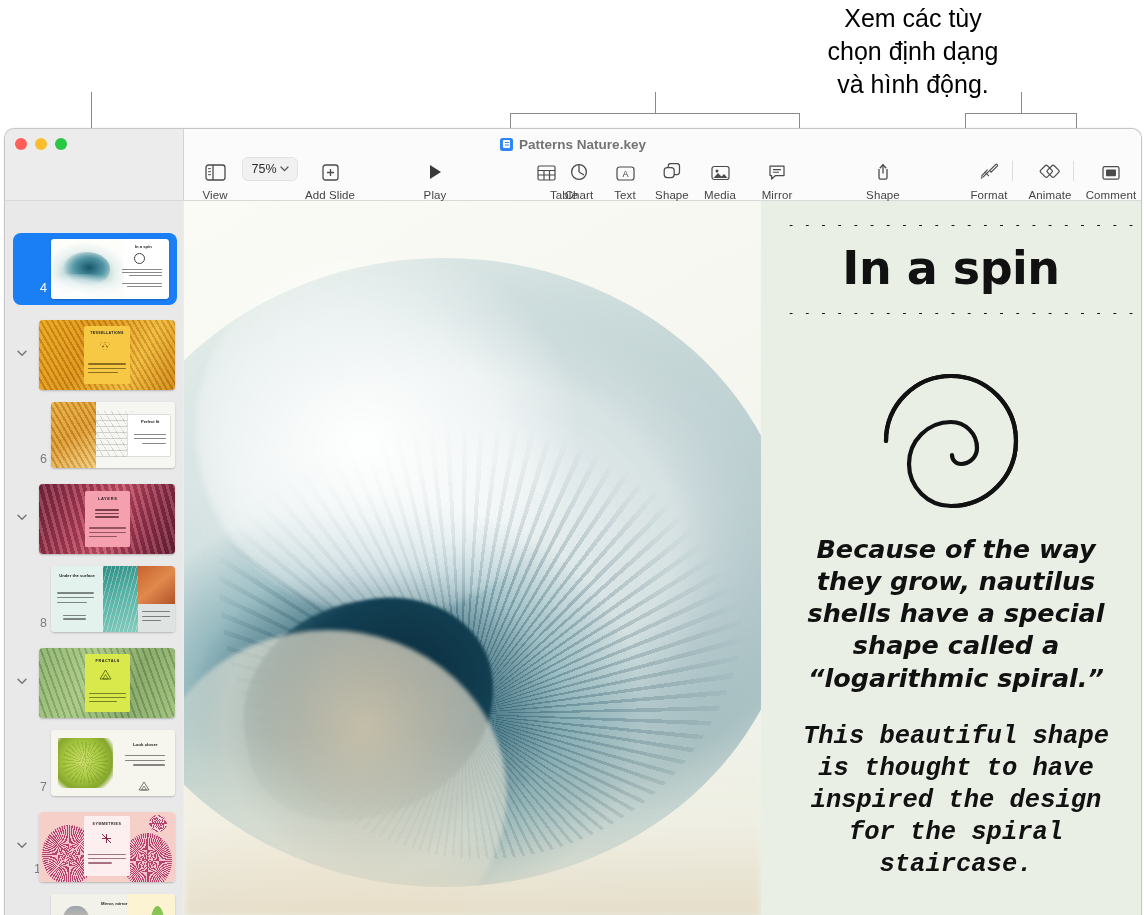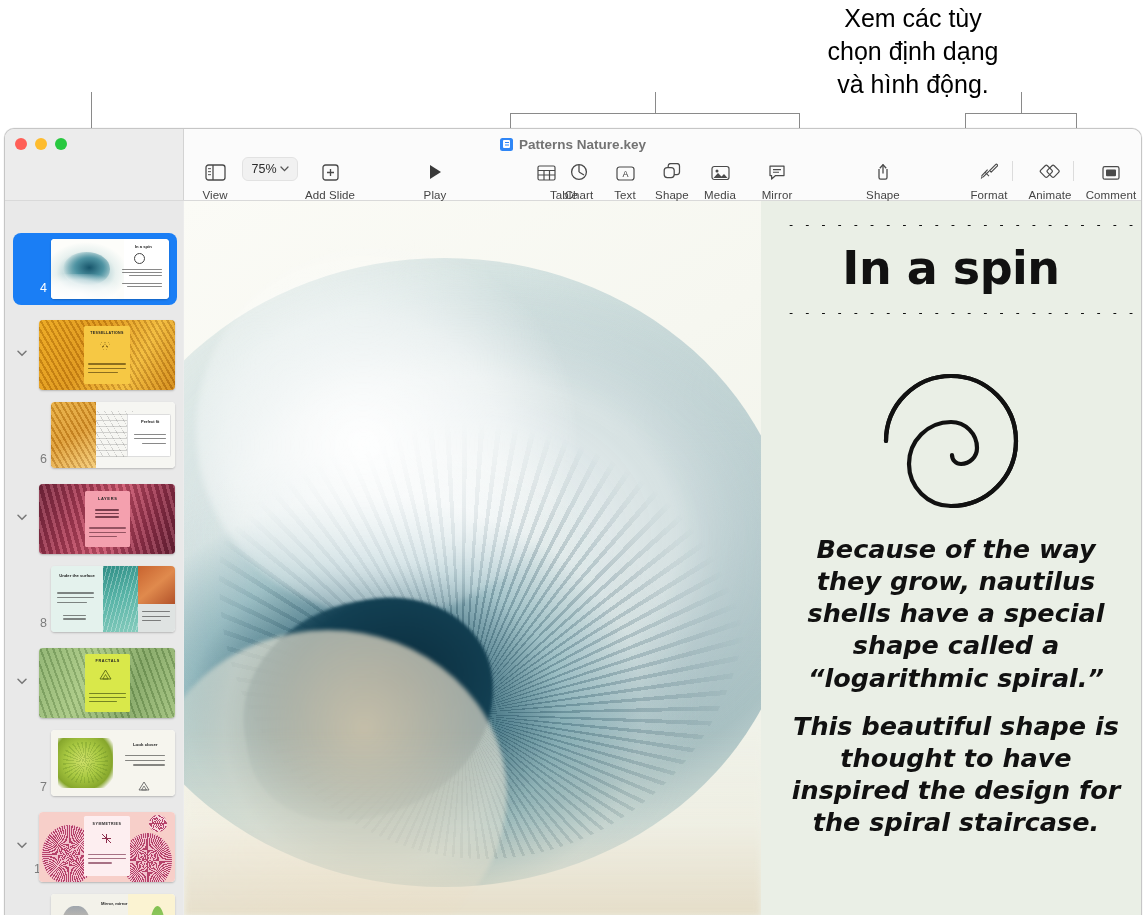--- a/index.html
+++ b/index.html
@@ -90,21 +90,21 @@
     position:absolute;left:0;right:0;text-align:center;color:#111;
     font-size:46px;font-weight:bold;letter-spacing:-.5px;
     font-family:"DejaVu Sans",sans-serif;
   }
   .slide-body{
     position:absolute;left:26px;right:16px;text-align:center;color:#111;
     font-size:25.5px;line-height:1.26;font-weight:bold;font-style:italic;
     font-family:"DejaVu Sans",sans-serif;
   }
   .slide-body p{margin:0;}
-  .slide-body p + p{margin-top:16px;}
+  .slide-body p + p{margin-top:27px;font-family:Liberation Mono, monospace;}
 
   
   .shell{position:absolute;inset:0;}
   .shell .bg{position:absolute;inset:0;
     background:linear-gradient(150deg,#fbfbf6 0%,#f6f7f0 40%,#eef0e6 100%);}
   .shell .body{
     position:absolute;left:-16%;top:8%;width:122%;height:88%;border-radius:50%;
     background:
       radial-gradient(ellipse 58% 52% at 40% 72%, rgba(10,46,62,.95) 0%, rgba(22,80,100,.75) 26%, rgba(70,136,150,.42) 46%, rgba(190,214,214,.16) 66%, rgba(255,255,255,0) 80%),
       radial-gradient(ellipse 86% 70% at 52% 44%, rgba(255,255,255,.92) 0%, rgba(246,249,247,.7) 36%, rgba(255,255,255,0) 62%),

